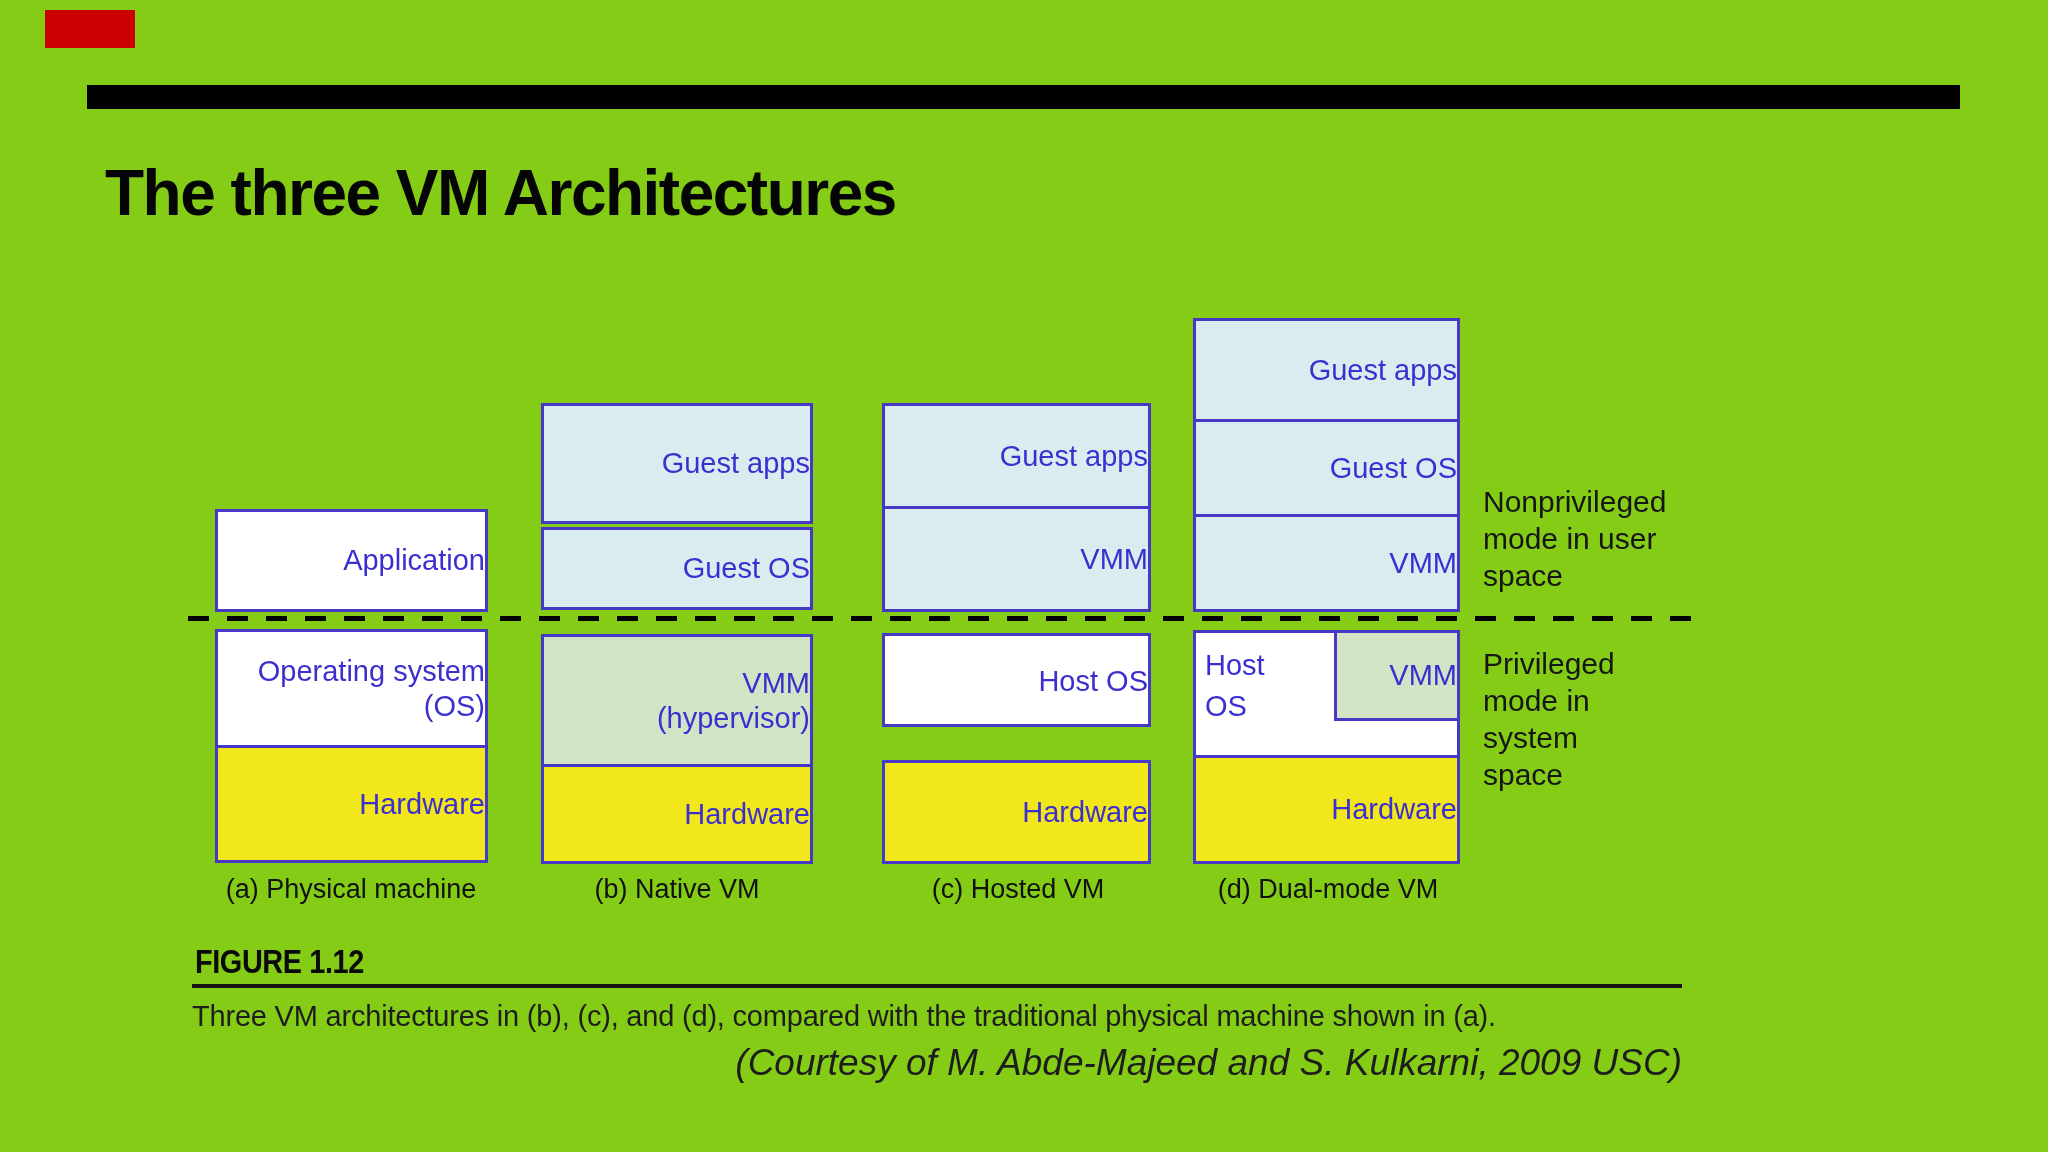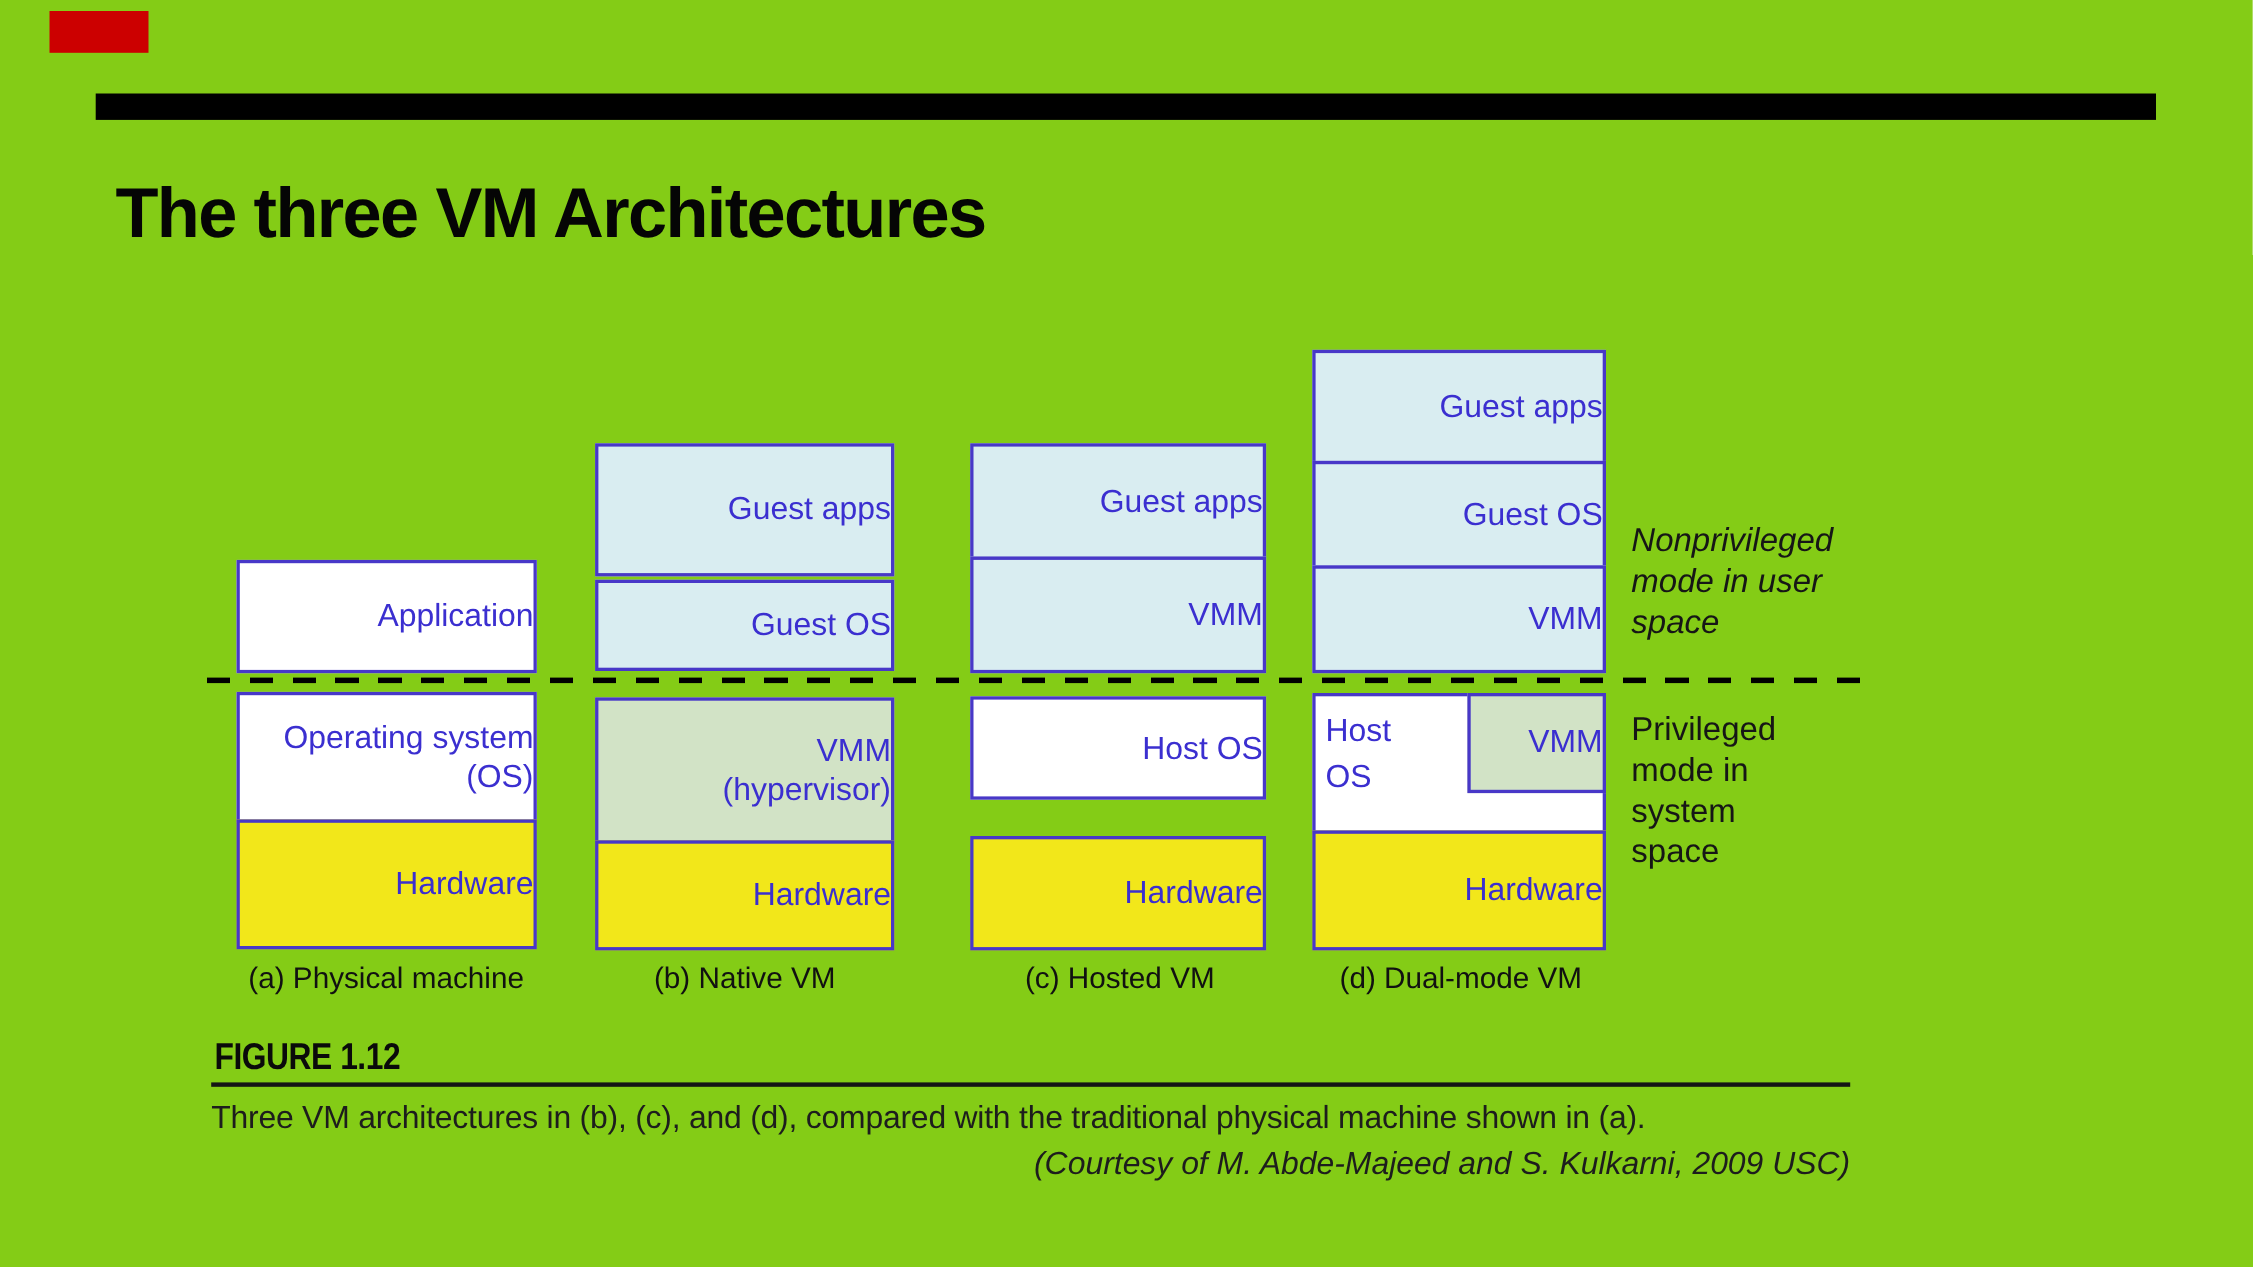--- a/index.html
+++ b/index.html
@@ -29,21 +29,21 @@
     background:repeating-linear-gradient(90deg,var(--dashed-line,#000) 0 21px,transparent 21px 39px);
   }
   .caption{position:absolute;top:874px;width:340px;text-align:center;font-size:27px;color:#111;white-space:nowrap;}
   .mode-label{position:absolute;left:1483px;font-size:30px;line-height:37px;color:#161616;}
   .fig-label{
     position:absolute;left:195px;top:942px;font-size:34px;font-weight:700;color:#0a0a0a;
     transform:scaleX(0.85);transform-origin:left center;white-space:nowrap;letter-spacing:-0.5px;
   }
   .fig-rule{position:absolute;left:192px;top:984px;width:1490px;height:4px;background:#151515;}
   .fig-caption{position:absolute;left:192px;top:1000px;width:1500px;font-size:29px;letter-spacing:-0.2px;color:#1d1d1d;white-space:nowrap;}
-  .fig-courtesy{position:absolute;left:192px;top:1042px;width:1490px;text-align:right;font-size:29px;font-style:italic;color:#1d1d1d;white-space:nowrap;}
+  .fig-courtesy{position:absolute;left:192px;top:1042px;width:1490px;text-align:right;font-size:37px;font-style:italic;color:#1d1d1d;white-space:nowrap;}
 </style>
 </head>
 <body>
 
 <div class="slide">
 
   <div class="corner-tag"></div>
   <div class="top-bar"></div>
   <h1 class="title">The three VM Architectures</h1>
 
@@ -104,21 +104,21 @@
     <span>OS</span>
   </div>
   <div class="box fill-vmm" style="left:1334px;top:630px;width:126px;height:91px;">
     <span>VMM</span>
   </div>
   <div class="box fill-hw" style="left:1193px;top:755px;width:267px;height:109px;">
     <span>Hardware</span>
   </div>
   <div class="caption" style="left:1158px;">(d) Dual-mode VM</div>
 
-  <div class="mode-label" style="top:473px;font-style:italic;">
+  <div class="mode-label" style="top:483px;">
     <div>Nonprivileged</div>
     <div>mode in user</div>
     <div>space</div>
   </div>
   <div class="mode-label" style="top:645px;">
     <div>Privileged</div>
     <div>mode in</div>
     <div>system</div>
     <div>space</div>
   </div>

